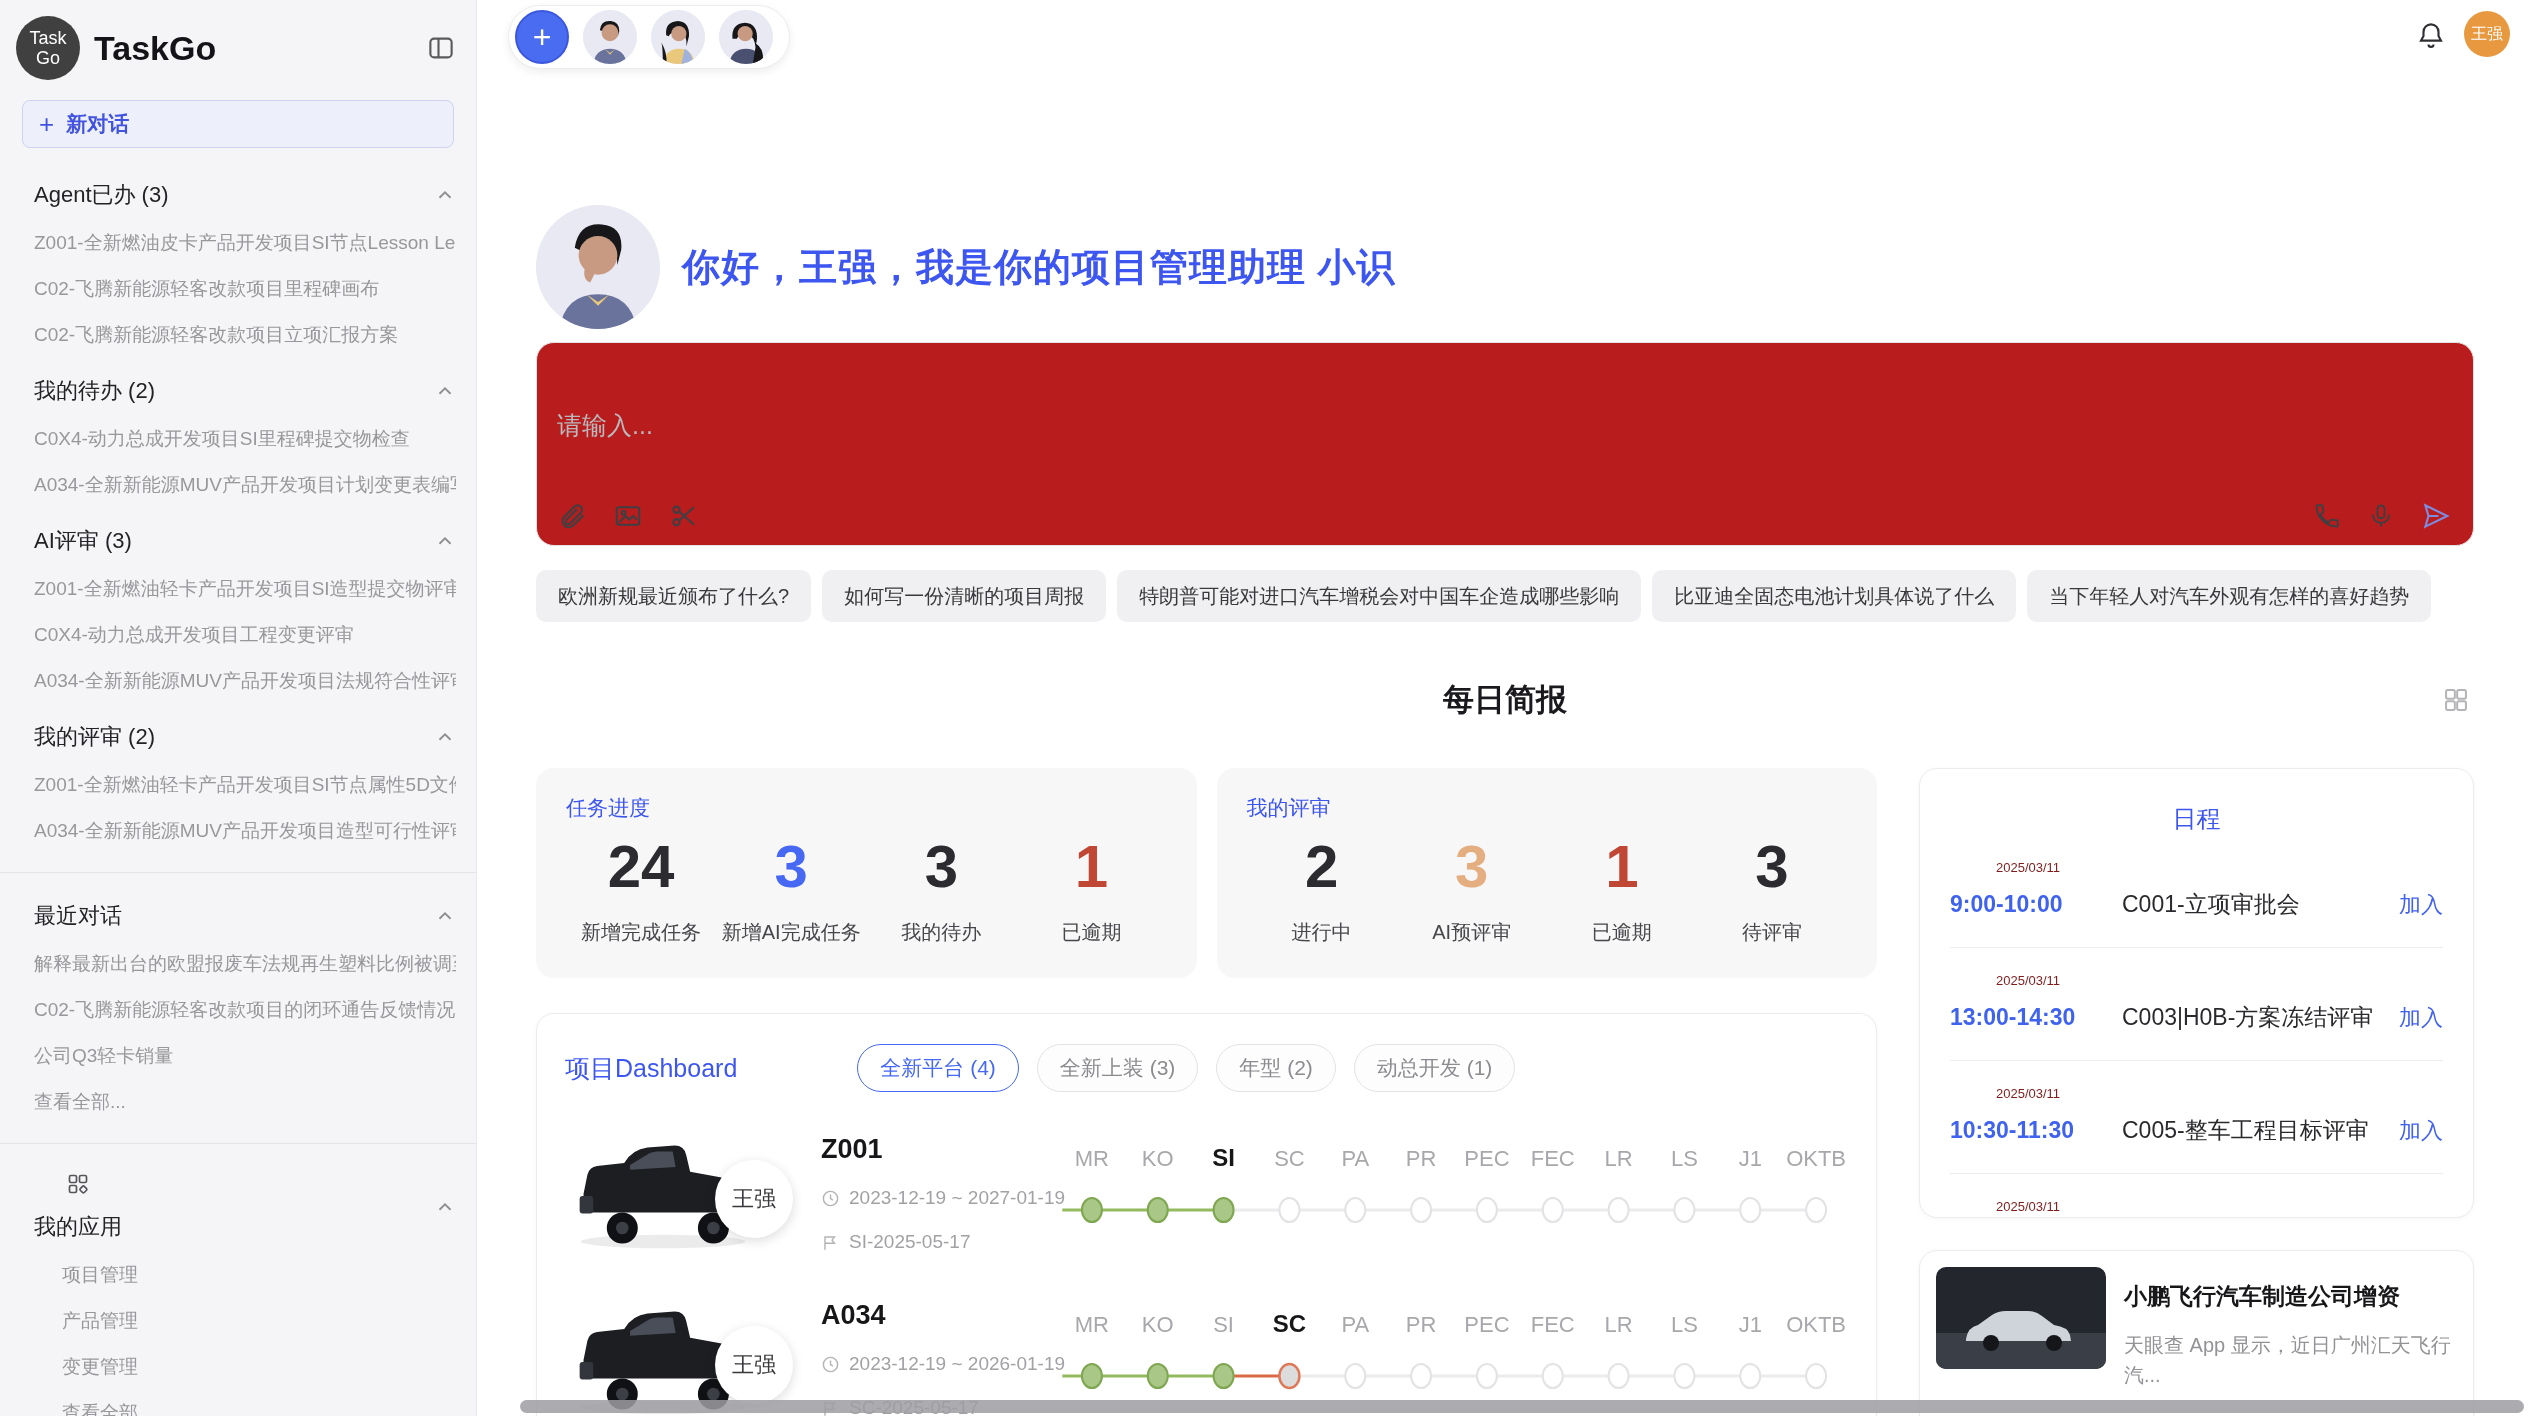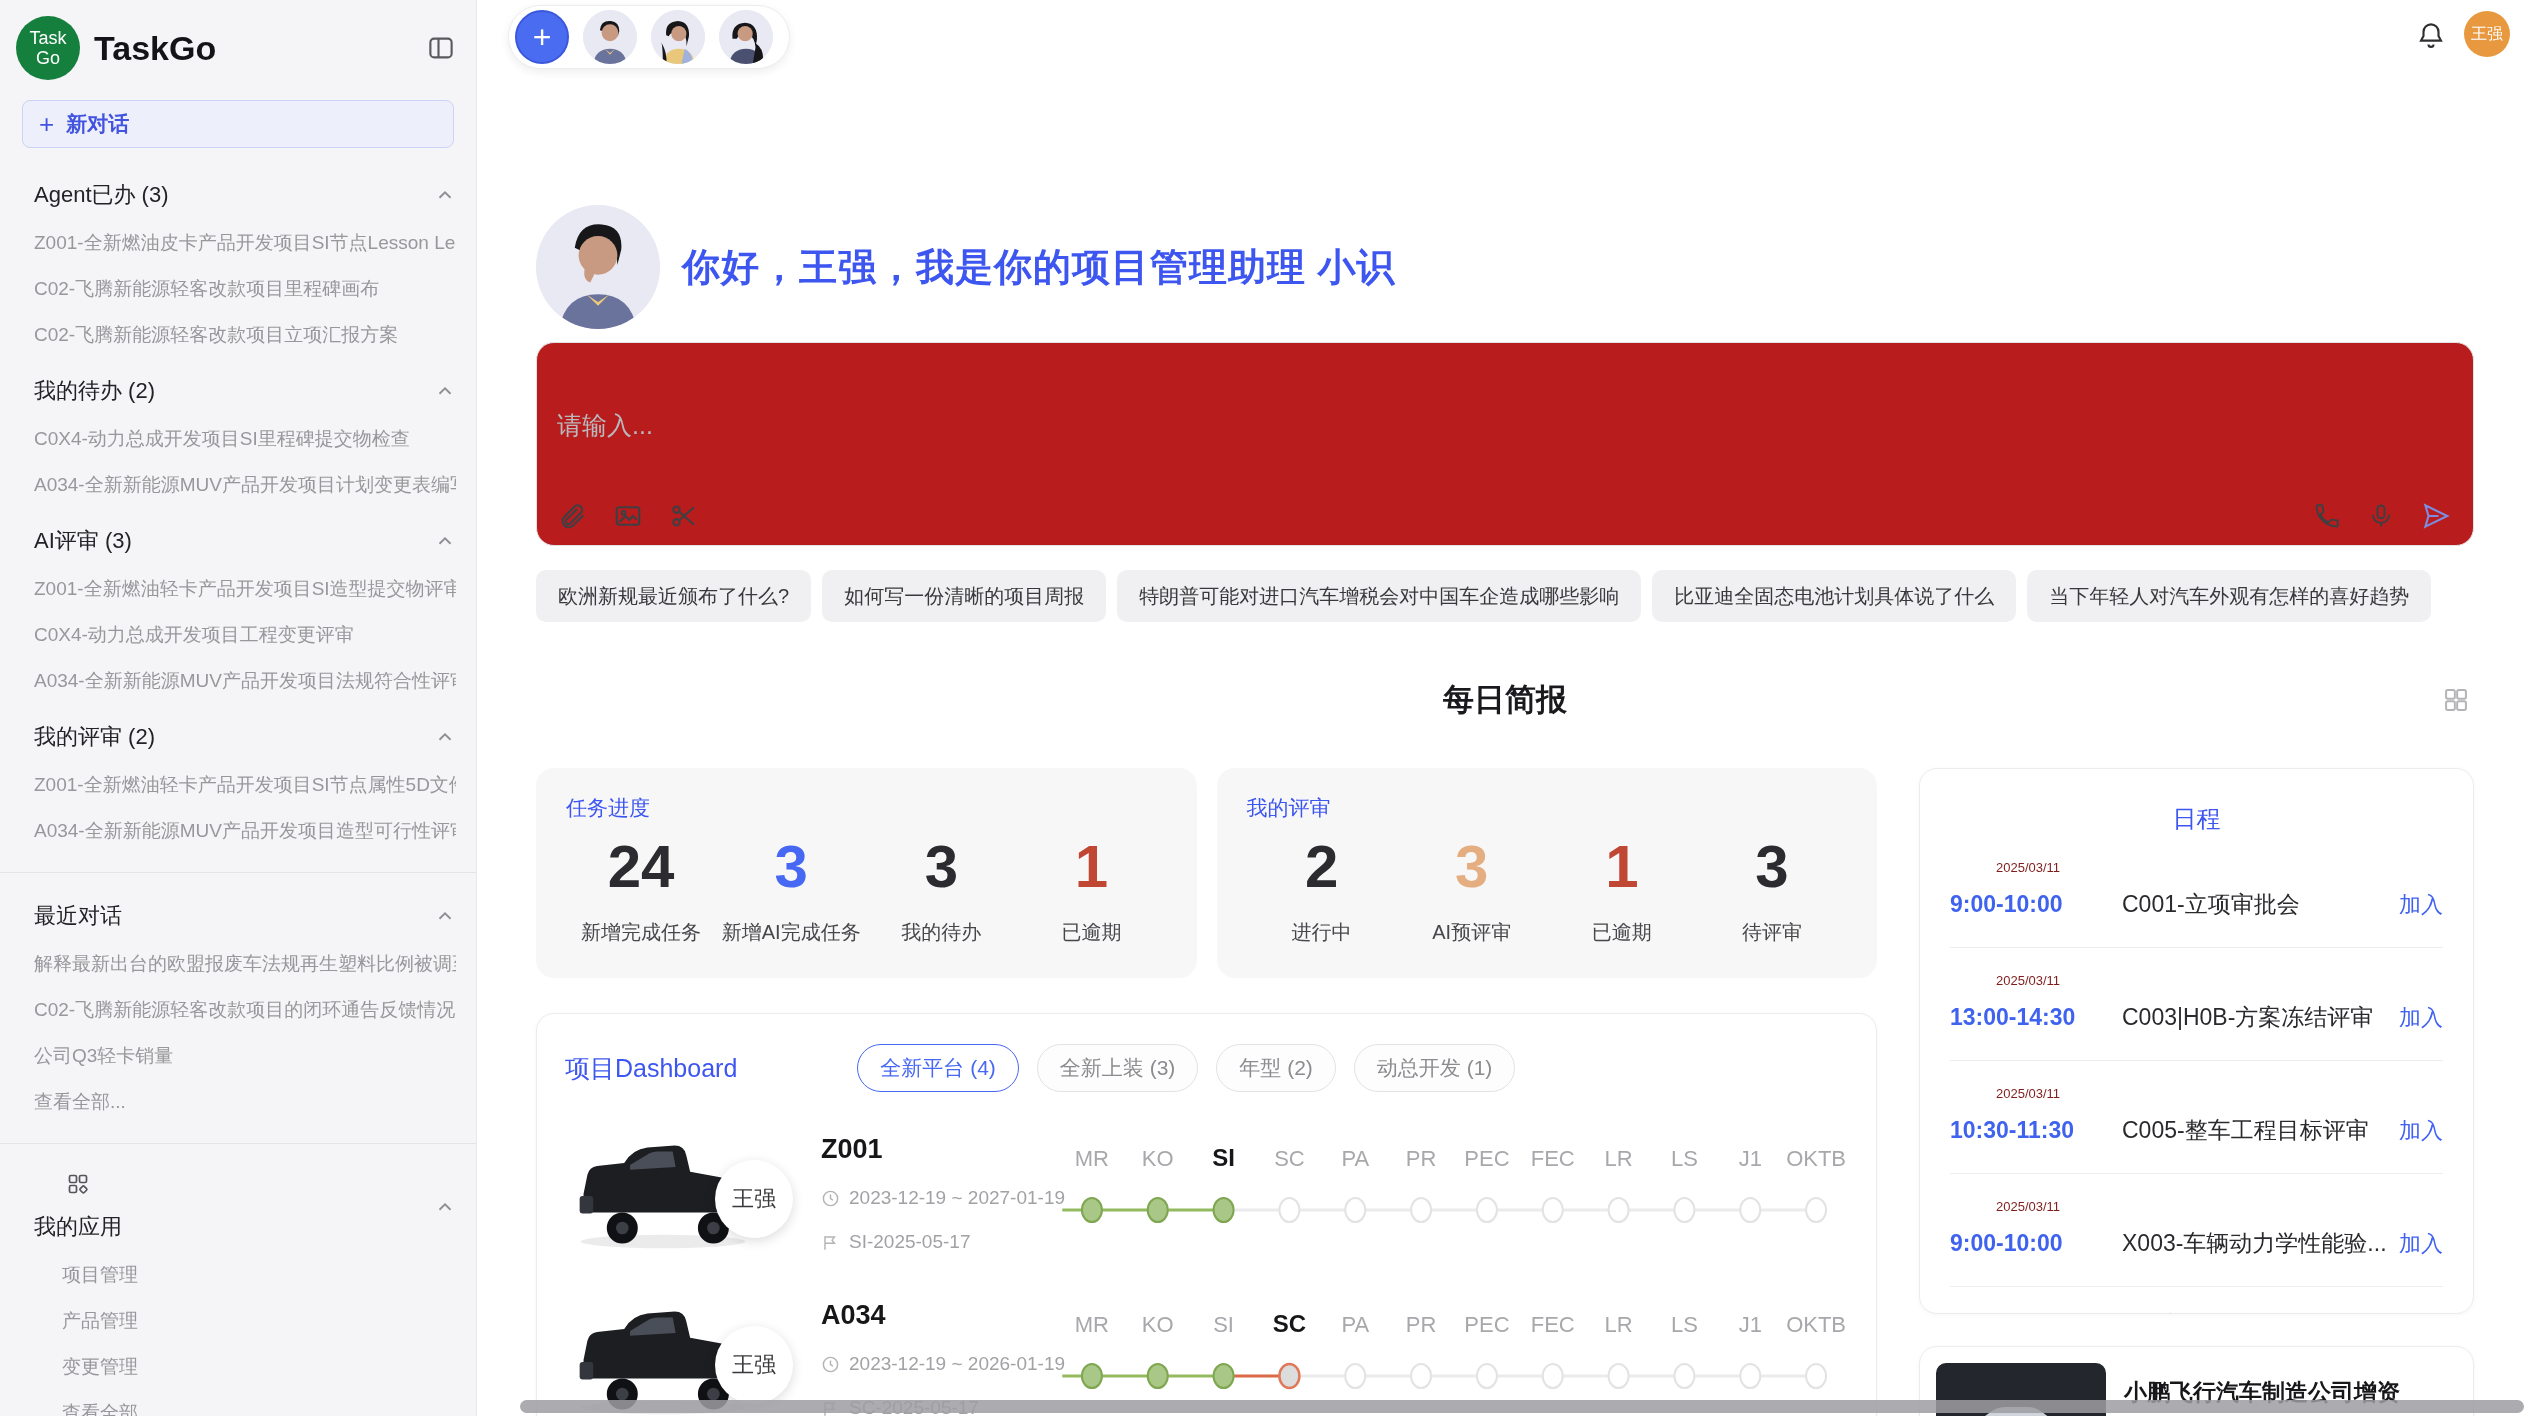--- a/index.html
+++ b/index.html
@@ -3,21 +3,21 @@
 <meta charset="utf-8">
 <style>
   * { margin:0; padding:0; box-sizing:border-box; }
   html,body { width:2532px; height:1416px; overflow:hidden; }
   body { display:flex; font-family:"Liberation Sans", sans-serif; background:#fff; color:#1c1c20; }
   svg { display:block; }
 
   
   .sidebar { width:477px; min-width:477px; height:100%; background:#f5f5f7; border-right:1px solid #e8e8ea; overflow:hidden; position:relative; }
   .sb-top { display:flex; align-items:center; padding:16px 20px 0 16px; }
-  .logo-circle { width:64px; height:64px; border-radius:50%; background:#15803d; color:#fff; display:flex; flex-direction:column; align-items:center; justify-content:center; font-size:18px; line-height:20px; font-weight:500; }
+  .logo-circle { width:64px; height:64px; border-radius:50%; background:#404040; color:#fff; display:flex; flex-direction:column; align-items:center; justify-content:center; font-size:18px; line-height:20px; font-weight:500; }
   .app-title { font-size:34px; font-weight:bold; color:#141418; margin-left:14px; }
   .collapse-btn { margin-left:auto; color:#5a5a5e; cursor:pointer; }
   .new-chat { margin:20px 22px 0; height:48px; border:1px solid #ccd3f3; background:#edeffb; border-radius:8px; display:flex; align-items:center; padding:0 16px; gap:12px; color:#4254df; font-weight:bold; font-size:21px; cursor:pointer; }
   .new-chat .plus { font-size:26px; font-weight:normal; line-height:1; }
   .sb-scroll { padding:4px 20px 0 34px; }
   .sb-sec-head { margin-top:28px; display:flex; align-items:center; justify-content:space-between; font-size:22px; color:#232327; }
   .sb-sec-head .chev { color:#8e8e92; width:22px; height:22px; }
   .sb-item { margin-top:20px; font-size:19px; color:#98989c; white-space:nowrap; overflow:hidden; cursor:pointer; }
   .sb-divider { border:none; border-top:1px solid #e4e4e7; margin:28px -20px 0 -34px; }
   .sb-apps .sb-item { padding-left:28px; }
@@ -78,21 +78,21 @@
   .truck-wrap { width:256px; position:relative; flex:none; }
   .truck-wrap svg { width:196px; height:126px; }
   .owner-badge { position:absolute; left:150px; top:28px; width:78px; height:78px; border-radius:50%; background:#fff; box-shadow:0 3px 12px rgba(0,0,0,.14); display:flex; align-items:center; justify-content:center; font-size:22px; color:#39393d; }
   .proj-info { width:238px; flex:none; }
   .proj-code { font-size:27px; font-weight:bold; color:#17171a; margin-top:2px; }
   .proj-meta { margin-top:22px; display:flex; align-items:center; gap:9px; font-size:19px; color:#a2a2a6; white-space:nowrap; }
   .proj-meta .mic { color:#b4b4b8; flex:none; }
   .ms-strip { flex:none; }
   .ms-strip text { font-family:"Liberation Sans", sans-serif; }
 
-  .sched-card { background:#fff; border:1px solid #ececef; border-radius:18px; box-shadow:0 1px 5px rgba(0,0,0,.04); height:546px; padding:28px 30px 0; overflow:hidden; }
+  .sched-card { background:#fff; border:1px solid #ececef; border-radius:18px; box-shadow:0 1px 5px rgba(0,0,0,.04); height:450px; padding:28px 30px 0; overflow:hidden; }
   .sched-title { text-align:center; font-size:24px; color:#3d56f0; margin-top:6px; }
   .sched-item { padding:25px 0 27px; border-bottom:1px solid #ededf0; }
   .sched-date { font-size:13px; color:#7f1d1d;margin-left:46px; }
   .sched-row { display:flex; align-items:center; margin-top:14px; }
   .sched-time { width:172px; flex:none; font-size:23px; font-weight:bold; color:#3f63ef; }
   .sched-name { flex:1; font-size:23px; color:#2a2a2e; white-space:nowrap; overflow:hidden; }
   .sched-join { font-size:22px; color:#4161f1; cursor:pointer; }
   .sched-footer { text-align:center; padding:22px 0; font-size:22px; color:#4161f1; cursor:pointer; }
 
   .news-card { margin-top:32px; background:#fff; border:1px solid #ececef; border-radius:18px; box-shadow:0 1px 5px rgba(0,0,0,.04); height:190px; padding:16px; display:flex; gap:18px; overflow:hidden; cursor:pointer; }

